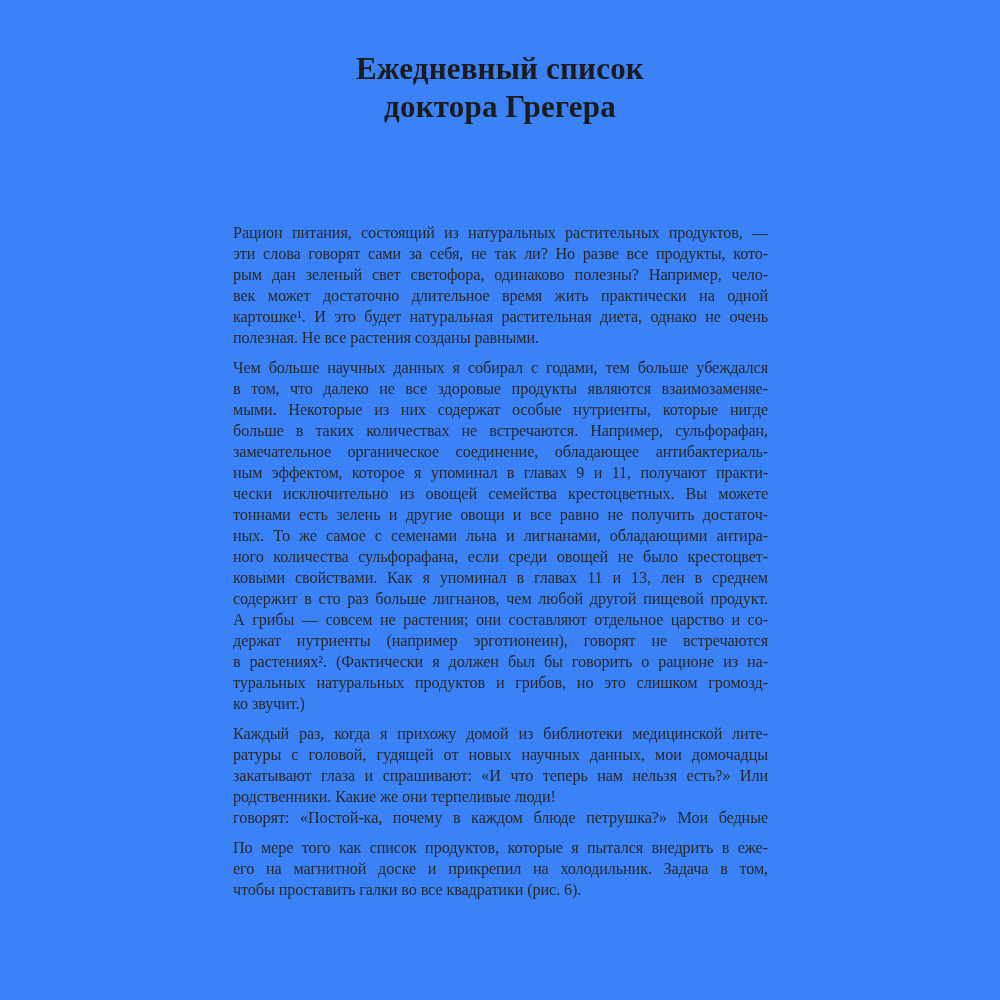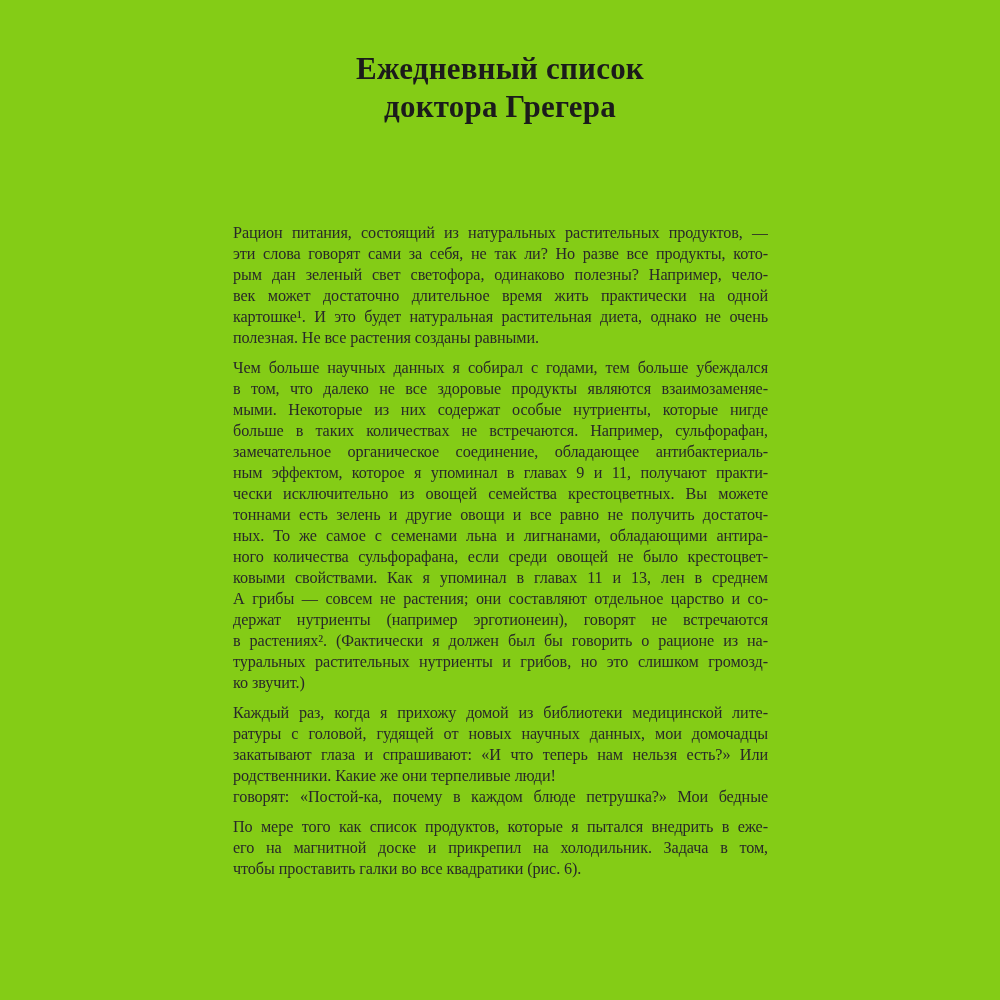--- a/index.html
+++ b/index.html
@@ -4,21 +4,21 @@
 <style>
   html, body {
     margin: 0;
     padding: 0;
     background: #ffffff;
   }
   .page {
     position: relative;
     width: 1000px;
     height: 1000px;
-    background: #84cc16;
+    background: #3b82f6;
     overflow: hidden;
     font-family: "Liberation Serif", "DejaVu Serif", serif;
   }
   .title {
     position: absolute;
     top: 50px;
     left: 0;
     width: 1000px;
     margin: 0;
     text-align: center;
@@ -80,24 +80,25 @@
       <div class="line">в том, что далеко не все здоровые продукты являются взаимозаменяе-</div>
       <div class="line">мыми. Некоторые из них содержат особые нутриенты, которые нигде</div>
       <div class="line">больше в таких количествах не встречаются. Например, сульфорафан,</div>
       <div class="line">замечательное органическое соединение, обладающее антибактериаль-</div>
       <div class="line">ным эффектом, которое я упоминал в главах 9 и 11, получают практи-</div>
       <div class="line">чески исключительно из овощей семейства крестоцветных. Вы можете</div>
       <div class="line">тоннами есть зелень и другие овощи и все равно не получить достаточ-</div>
       <div class="line">ных. То же самое с семенами льна и лигнанами, обладающими антира-</div>
       <div class="line">ного количества сульфорафана, если среди овощей не было крестоцвет-</div>
       <div class="line">ковыми свойствами. Как я упоминал в главах 11 и 13, лен в среднем</div>
+      <div class="line">содержит в сто раз больше лигнанов, чем любой другой пищевой продукт.</div>
       <div class="line">А грибы — совсем не растения; они составляют отдельное царство и со-</div>
       <div class="line">держат нутриенты (например эрготионеин), говорят не встречаются</div>
       <div class="line">в растениях². (Фактически я должен был бы говорить о рационе из на-</div>
-      <div class="line">туральных растительных нутриенты и грибов, но это слишком громозд-</div>
+      <div class="line">туральных натуральных продуктов и грибов, но это слишком громозд-</div>
       <div class="line line--end">ко звучит.)</div>
     </div>
 
     <div class="para">
       <div class="line">Каждый раз, когда я прихожу домой из библиотеки медицинской лите-</div>
       <div class="line">ратуры с головой, гудящей от новых научных данных, мои домочадцы</div>
       <div class="line">закатывают глаза и спрашивают: «И что теперь нам нельзя есть?» Или</div>
       <div class="line line--end">родственники. Какие же они терпеливые люди!</div>
       <div class="line">говорят: «Постой-ка, почему в каждом блюде петрушка?» Мои бедные</div>
     </div>

